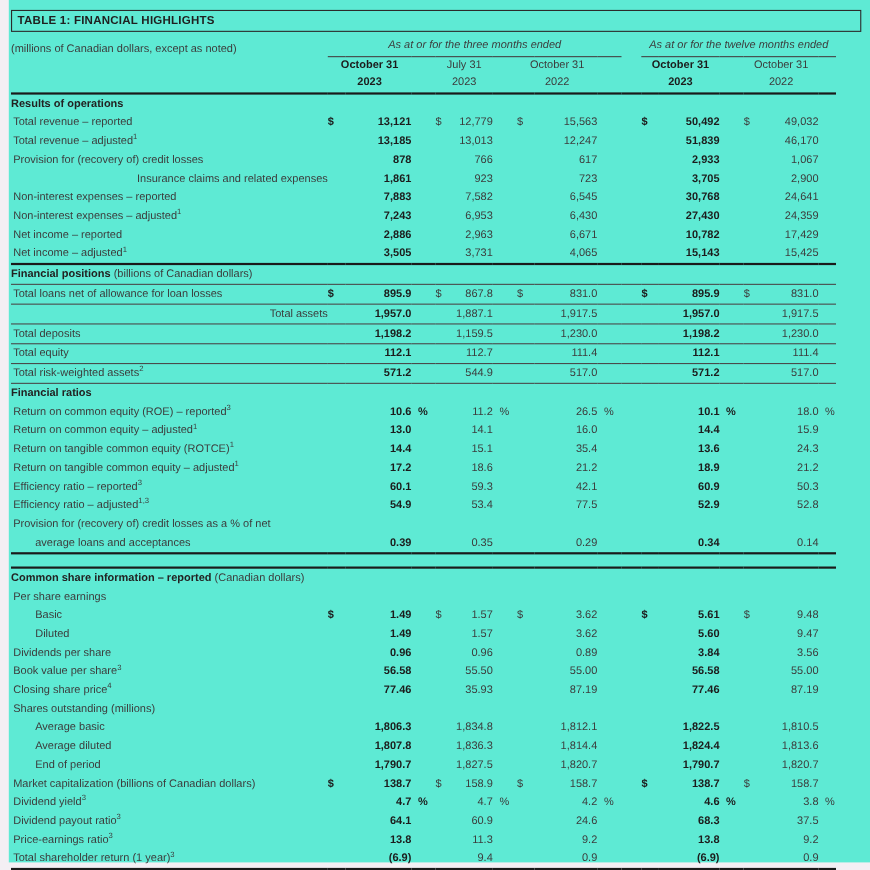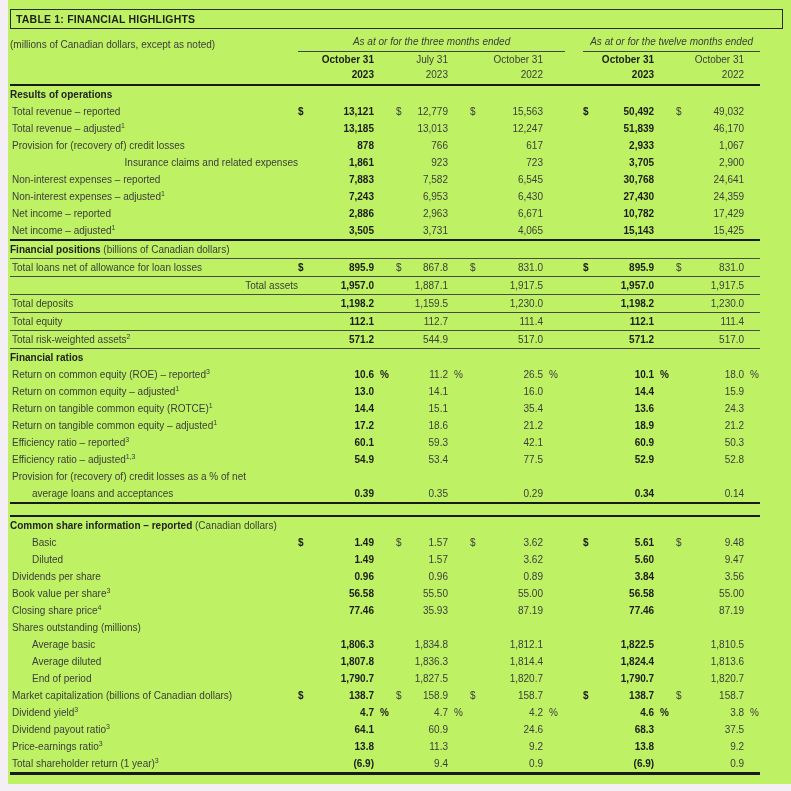--- a/index.html
+++ b/index.html
@@ -8,21 +8,21 @@
     width: 791px; height: 791px;
     background: #f3eff4;
     font-family: "Liberation Sans", sans-serif;
     color: #3c3c3c;
     position: relative;
     overflow: hidden;
   }
   .content {
     position: absolute; left: 8px; top: 0;
     width: 783px; height: 784px;
-    background: #bef264;
+    background: #5eead4;
     padding: 9px 0 0 2px;
   }
   .title-box {
     border: 1px solid #2b2b2b;
     width: 773px;
     font-size: 10.5px; font-weight: bold; color: #1f1f1f;
     padding: 3px 6px 3px 5px;
     margin-bottom: 5px;
     letter-spacing: .2px;
   }
@@ -33,21 +33,21 @@
   td { padding: 0; vertical-align: bottom; white-space: nowrap; overflow: visible; }
 
   
   thead td { line-height: 15px; margin-top: 20px; }
   td.subtitle { font-size: 10px; color: #3c3c3c; }
   td.group-hdr {
     font-style: italic; text-align: center;
     border-bottom: 1px solid #444;
     padding-bottom: 2px;
   }
-  thead tr.hdr-row td { text-align: right; }
+  thead tr.hdr-row td { text-align: center; }
   thead tr.years td { border-bottom: 2px solid #1a1a1a; padding-bottom: 2px; }
   .bold { font-weight: bold; color: #1c1c1c; }
 
   
   tbody td { line-height: 17px; }
   td.cur { text-align: left; }
   td.val { text-align: right; }
   td.pct { text-align: left; padding-left: 6px; }
   tr.bb-thin  td { border-bottom: 1px solid #4a4a4a; }
   tr.bb-medium td { border-bottom: 2px solid #1a1a1a; }
@@ -529,20 +529,39 @@
           <td class="val">0.14</td>
           <td class="pct"></td>
         </tr>
         <tr class="gap-row">
           <td colspan="17"></td>
         </tr>
         <tr>
           <td colspan="17"><span class="sec-title">Common share information – reported</span><span class="sec-note"> (Canadian dollars)</span></td>
         </tr>
         <tr class="">
+          <td style="padding-left: 2px;"><span>Per share earnings</span></td>
+          <td class="cur bold"></td>
+          <td class="val bold"></td>
+          <td class="pct bold"></td>
+          <td class="cur"></td>
+          <td class="val"></td>
+          <td class="pct"></td>
+          <td class="cur"></td>
+          <td class="val"></td>
+          <td class="pct"></td>
+          <td></td>
+          <td class="cur bold"></td>
+          <td class="val bold"></td>
+          <td class="pct bold"></td>
+          <td class="cur"></td>
+          <td class="val"></td>
+          <td class="pct"></td>
+        </tr>
+        <tr class="">
           <td style="padding-left: 22px;"><span>Basic</span></td>
           <td class="cur bold">$</td>
           <td class="val bold">1.49</td>
           <td class="pct bold"></td>
           <td class="cur">$</td>
           <td class="val">1.57</td>
           <td class="pct"></td>
           <td class="cur">$</td>
           <td class="val">3.62</td>
           <td class="pct"></td>

